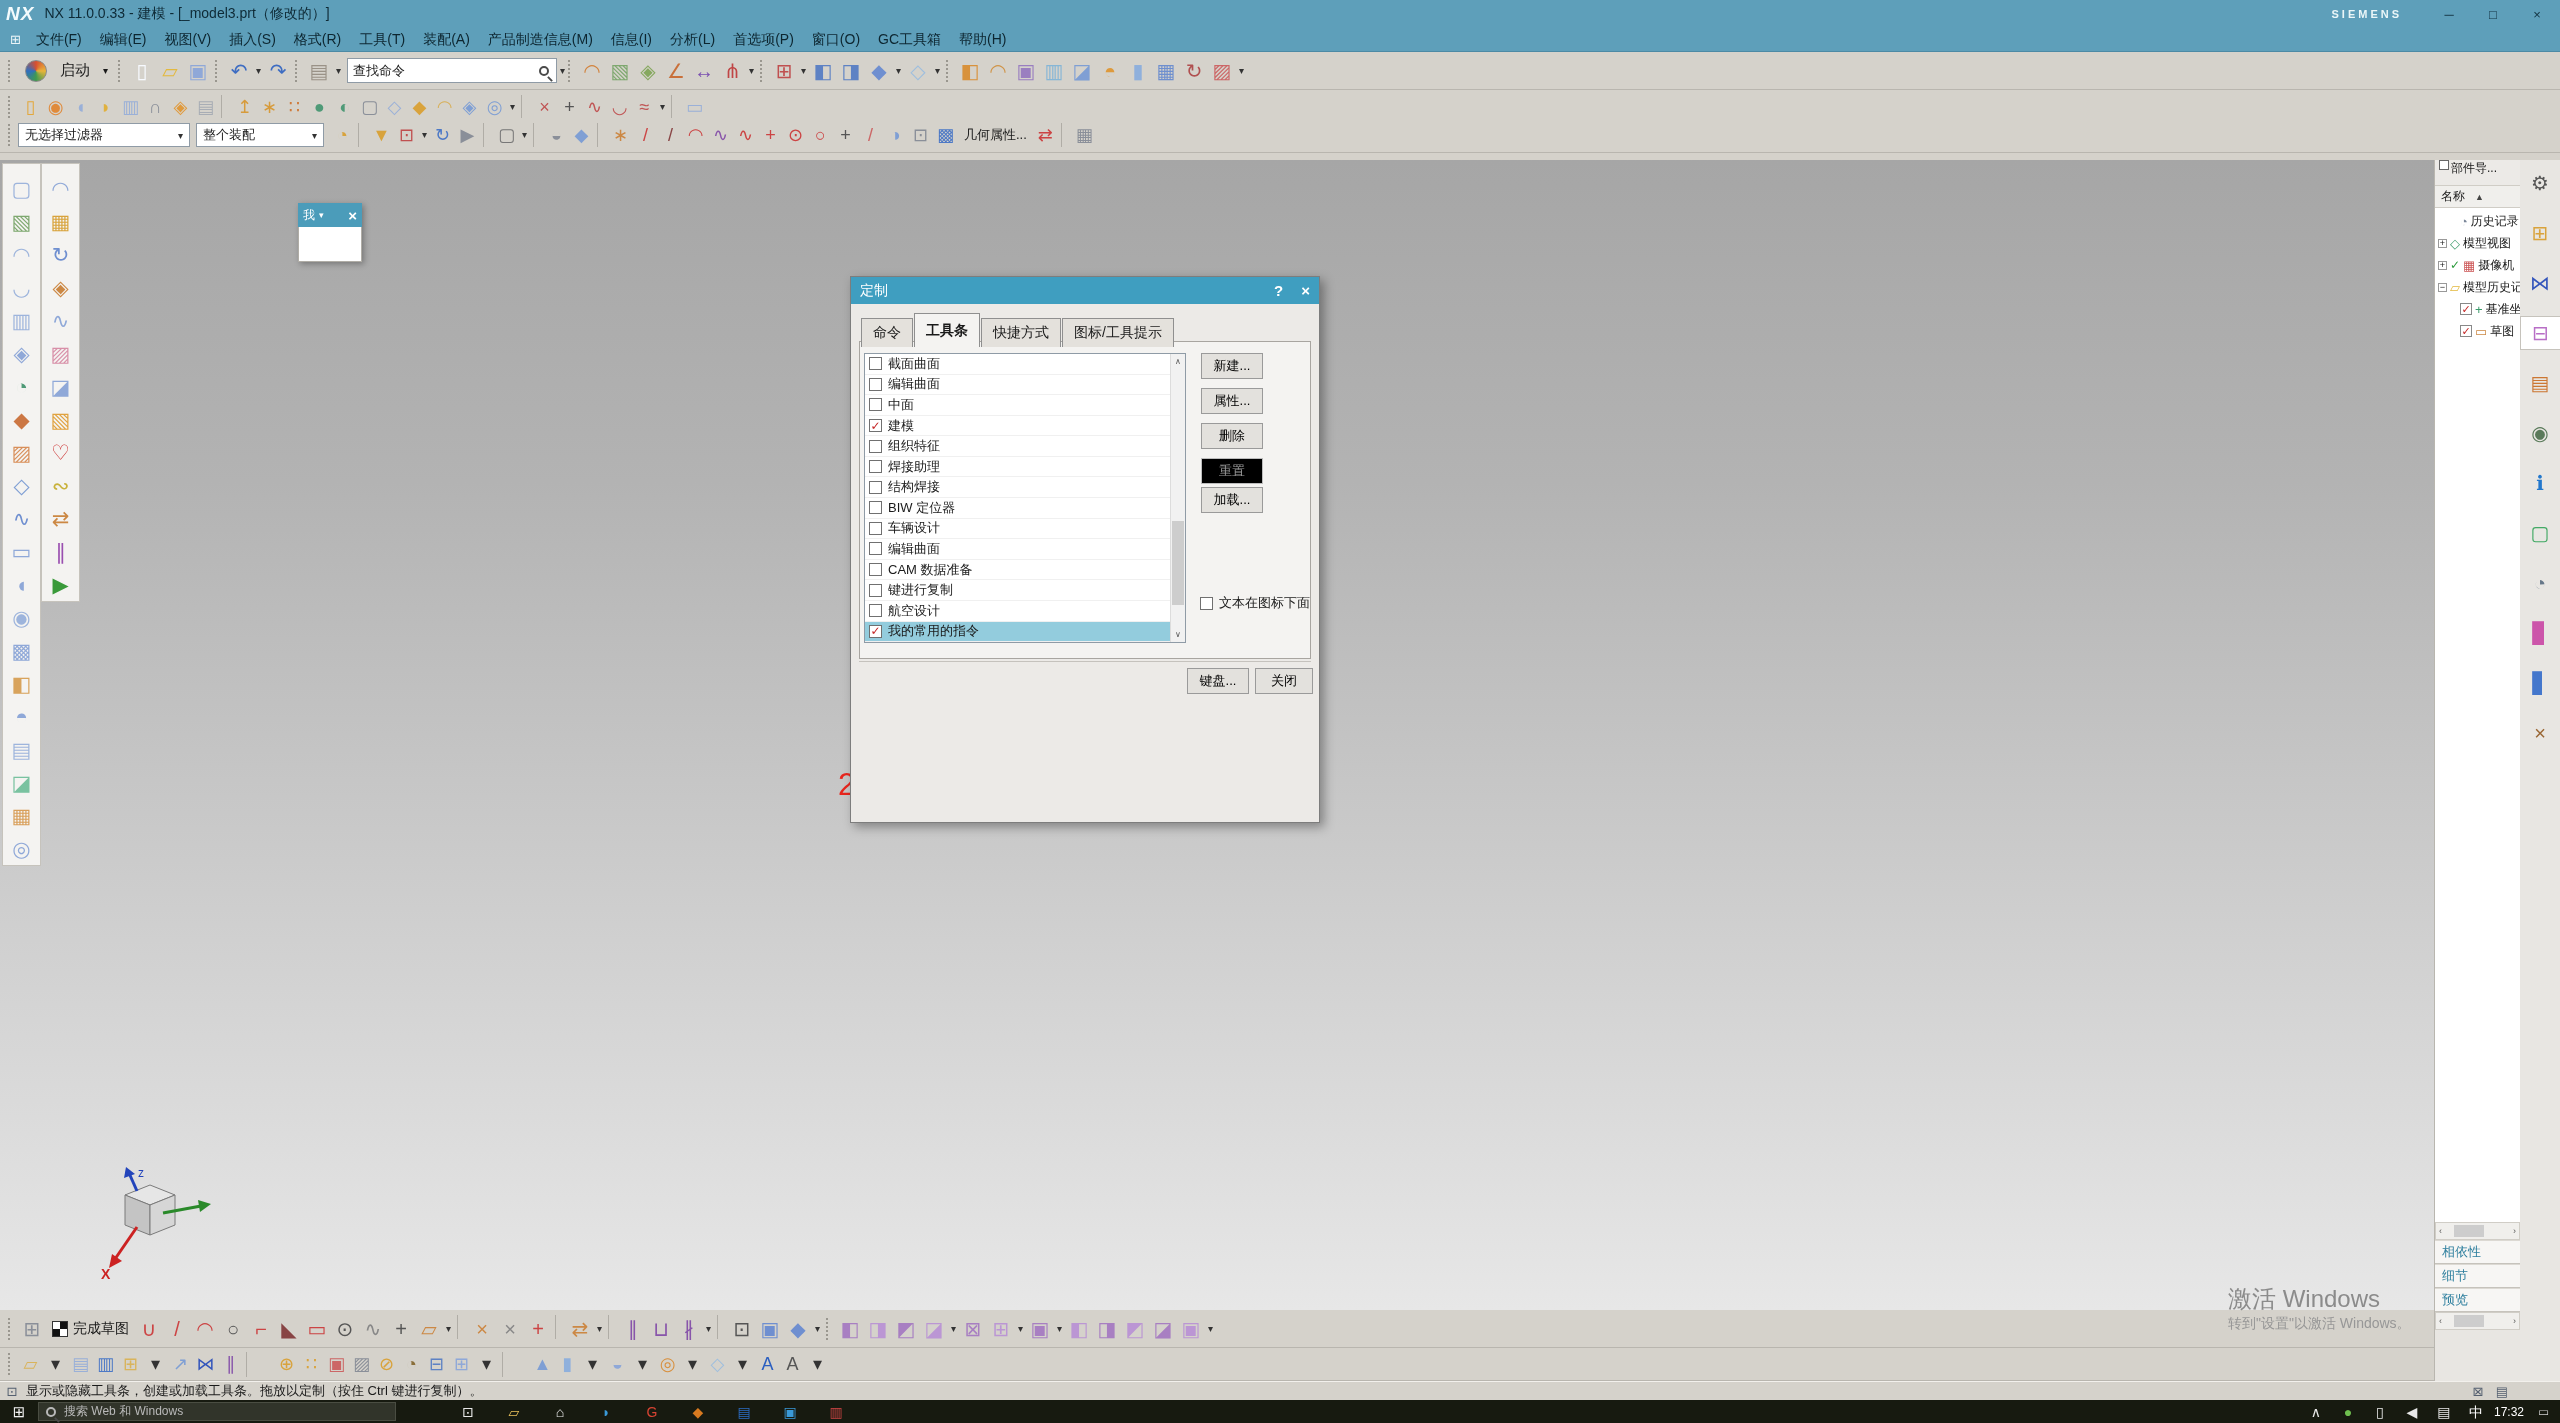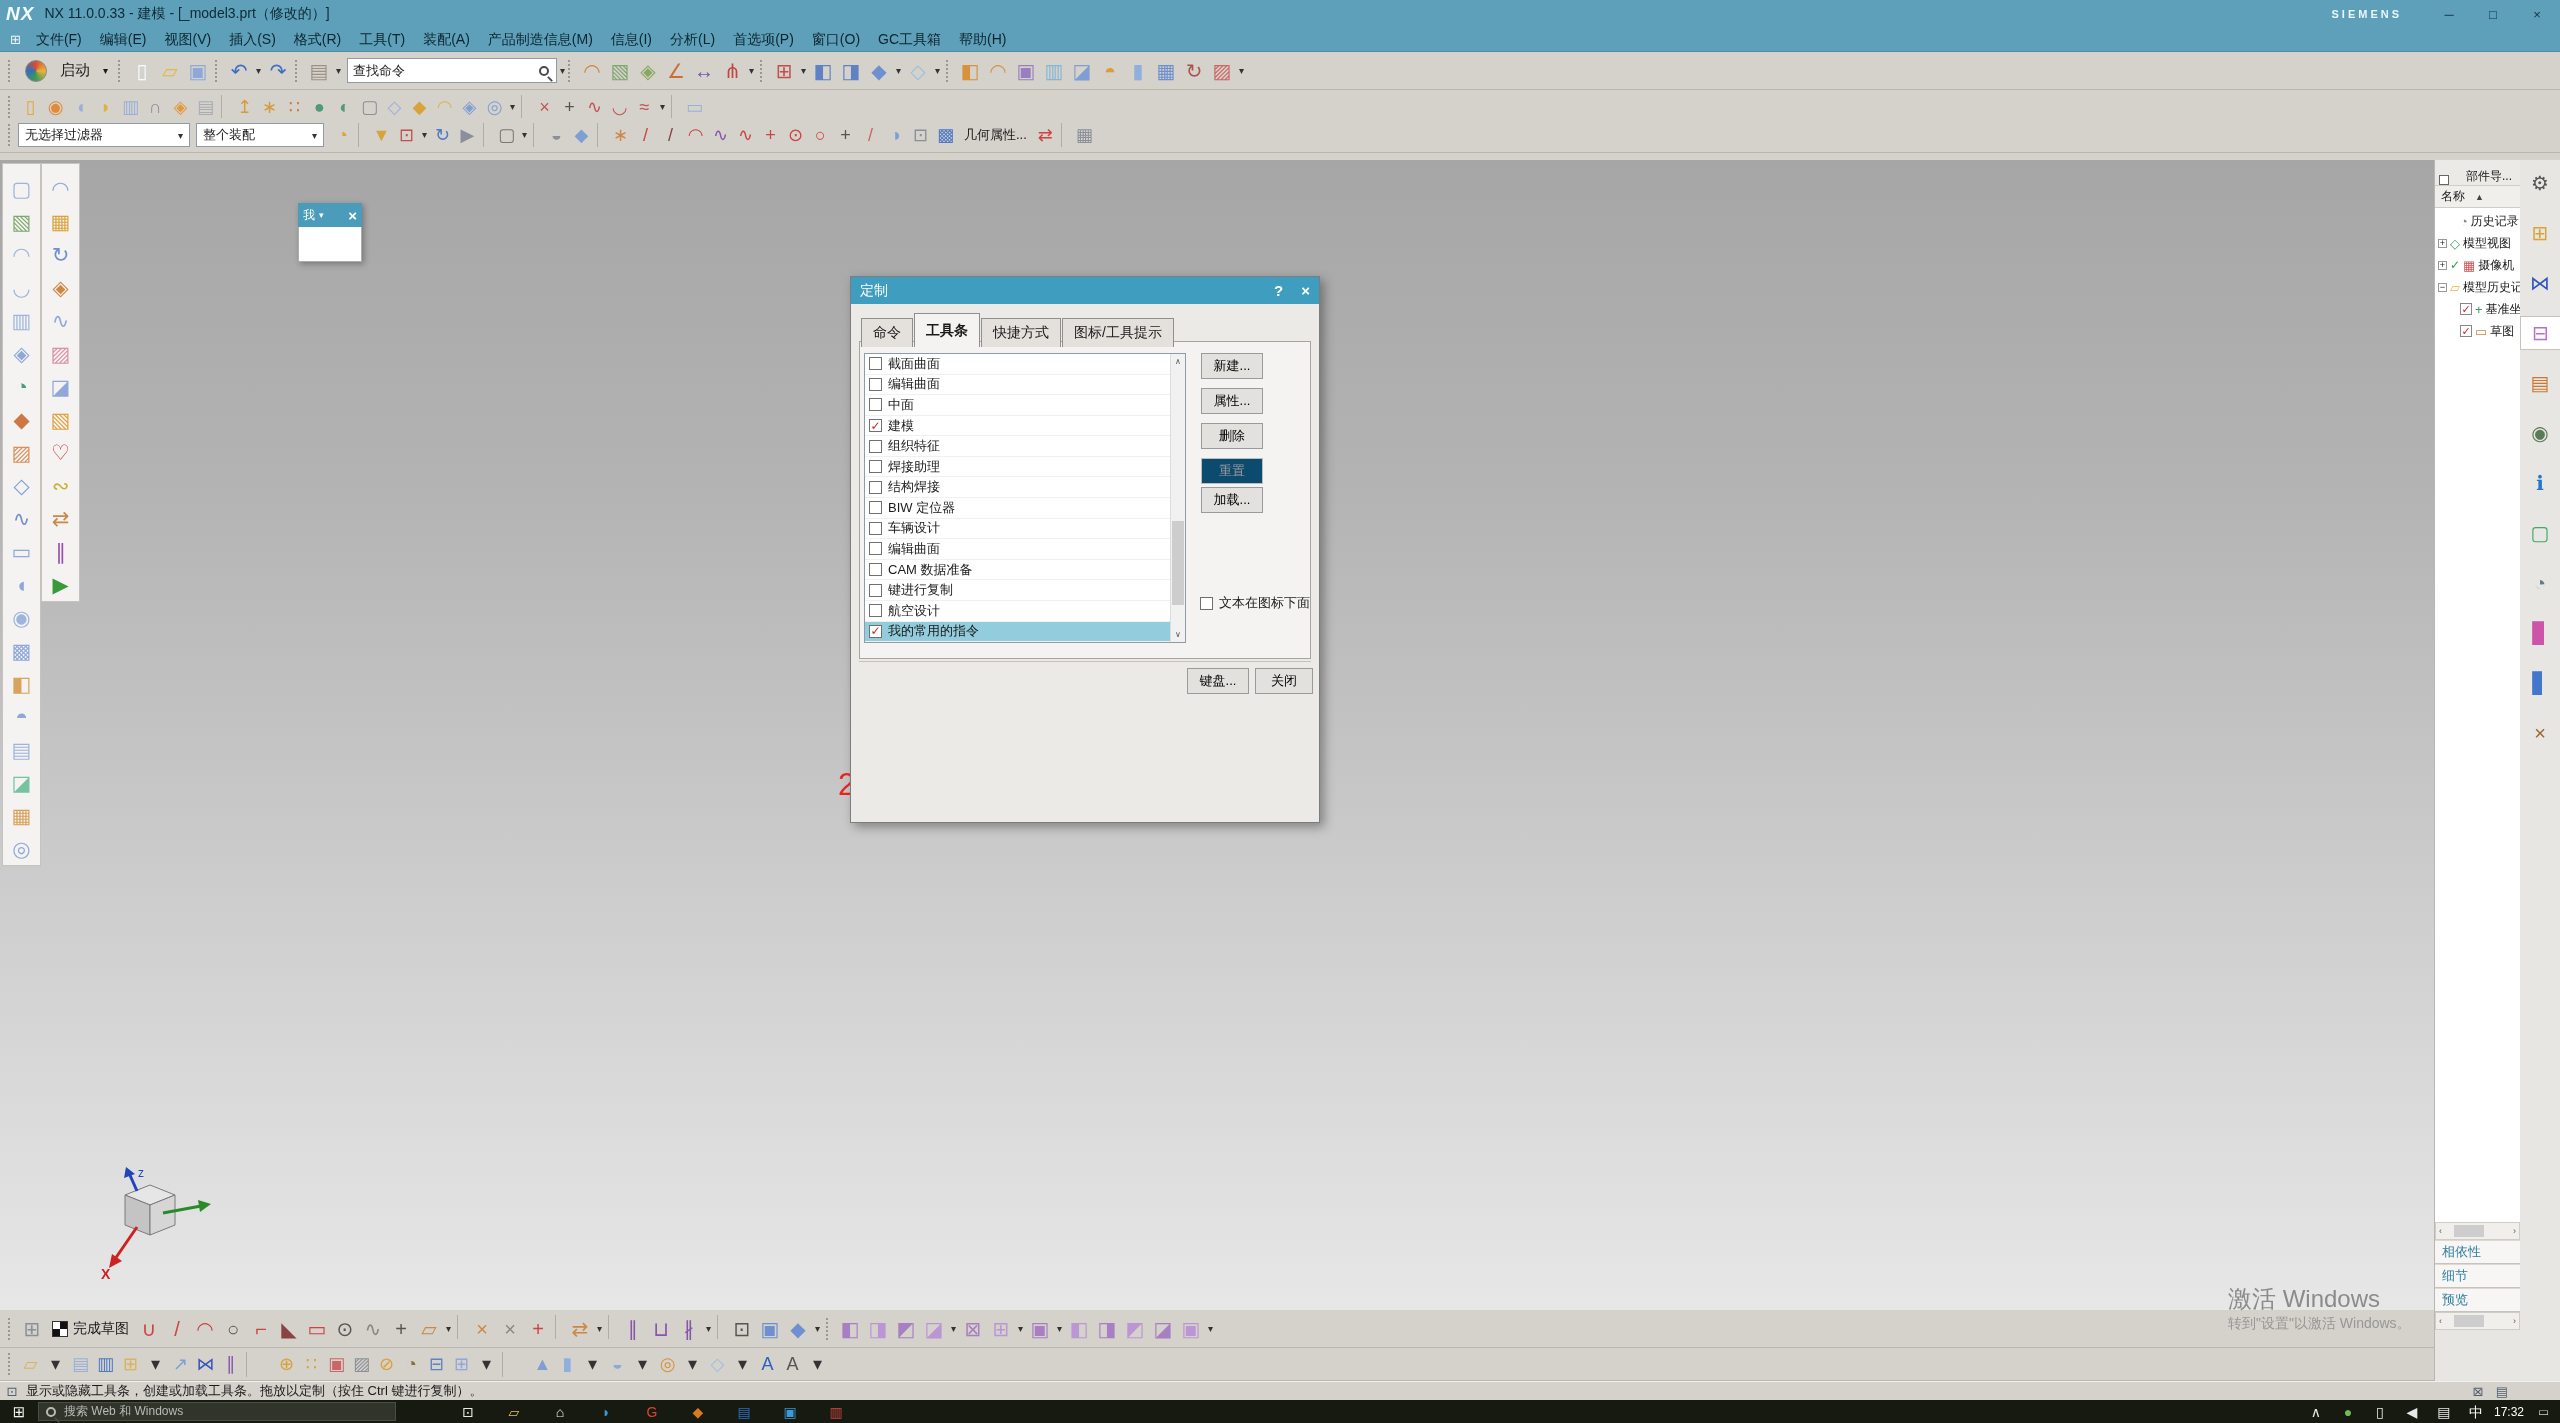--- a/index.html
+++ b/index.html
@@ -63,40 +63,40 @@
 .drow{height:20.7px;display:flex;align-items:center;gap:6px;padding-left:4px;border-bottom:1px solid #f0f0f0;font-size:13px;cursor:pointer}
 .drow.selected{background:#93ccdd}
 .cb{width:13px;height:13px;border:1px solid #707070;background:#fff;display:inline-flex;align-items:center;justify-content:center;flex:none}
 .cb.ck::before{content:"✓";color:#c42222;font-size:12px;font-weight:bold;line-height:1}
 .dscroll{width:15px;background:#f1f1f1;border-left:1px solid #dcdcdc;position:relative;display:flex;flex-direction:column;justify-content:space-between;align-items:center}
 .dscroll .ar{font-size:8px;color:#555;padding:3px 0}
 .dscroll .thumb{position:absolute;left:1px;right:1px;top:58%;height:29%;background:#cdcdcd}
 .dbtncol{position:absolute;left:350px;top:76px;width:62px;display:flex;flex-direction:column}
 .dbtn{width:62px;height:26px;font-size:13px;font-family:inherit;background:#e3e1dd;border:1px solid #9a9a9a;margin-bottom:9px;cursor:pointer}
 .dbtn.gap{margin-bottom:3px}
-.dbtn.disabled{color:#9c9c9c;border-color:#bdbdbd;background:#0c4a6e}
+.dbtn.disabled{color:#9c9c9c;border-color:#bdbdbd;background:#000000}
 .dlg-cb{position:absolute;left:349px;top:317px;display:flex;align-items:center;gap:6px;font-size:13px}
 .dlg-sep{position:absolute;left:8px;right:8px;top:384px;border-top:1px solid #c5c2bd}
 .fbtn{position:absolute;height:26px;font-size:13px;font-family:inherit;background:#e3e1dd;border:1px solid #9a9a9a;cursor:pointer}
 .fbtn.kb{left:336px;top:391px;width:62px}
 .fbtn.cl{left:404px;top:391px;width:58px}
 
 .annotation{position:absolute;left:838px;top:764px;font-size:31px;color:#e8251d;z-index:20;letter-spacing:1px;white-space:nowrap}
 .activate-wm{position:absolute;left:2228px;top:1283px;color:#8b8b8b;z-index:18;text-align:left}
 .activate-wm .l1{font-size:24px}
 .activate-wm .l2{font-size:14px;color:#979797}
 .brand-wm{position:absolute;left:1858px;top:1320px;font-size:58px;font-weight:bold;color:#fff;z-index:50;white-space:nowrap;
   text-shadow:-2px -2px 0 #151515,2px -2px 0 #151515,-2px 2px 0 #151515,3px 3px 0 #151515,5px 5px 8px rgba(0,0,0,.35)}
 
 .triad{position:absolute;left:85px;top:1165px;z-index:8}
 .datum{position:absolute;left:1130px;top:686px;z-index:8}
 
 .rightcol{position:absolute;top:160px;right:0;width:126px;bottom:42px;background:#e8e6e2;border-left:1px solid #b9b6af;z-index:6}
 .navpanel{position:absolute;left:0;top:0;width:86px;height:1170px;background:#f7f6f4;border-right:1px solid #c6c3bc;display:flex;flex-direction:column;overflow:hidden}
-.nav-head{display:flex;align-items:flex-end;gap:17px;height:26px;padding:0 4px;font-size:12px;background:#eceae7;border-bottom:1px solid #d0cdc6;white-space:nowrap}
+.nav-head{display:flex;align-items:flex-start;gap:2px;height:26px;padding:0 4px;font-size:12px;background:#eceae7;border-bottom:1px solid #d0cdc6;white-space:nowrap}
 .nav-head .sq{width:10px;height:10px;border:1px solid #666;background:#fff;flex:none}
 .nav-cols{display:flex;align-items:center;height:22px;background:#f0efec;border-bottom:1px solid #d0cdc6;font-size:12px;padding:0 6px;gap:10px}
 .nav-cols .sort{font-size:9px;color:#444}
 .tree{background:#fff;flex:1;padding-top:2px;overflow:hidden}
 .trow{height:22px;display:flex;align-items:center;gap:3px;font-size:12px;white-space:nowrap;padding-left:3px}
 .trow.ind{padding-left:13px}
 .texp{width:9px;height:9px;border:1px solid #999;background:#fff;font-size:9px;line-height:7px;text-align:center;flex:none}
 .texp:empty{visibility:hidden}
 .tchk{display:none}
 .tchk.green{display:inline;color:#2a9a3a;font-weight:bold;font-size:12px}

